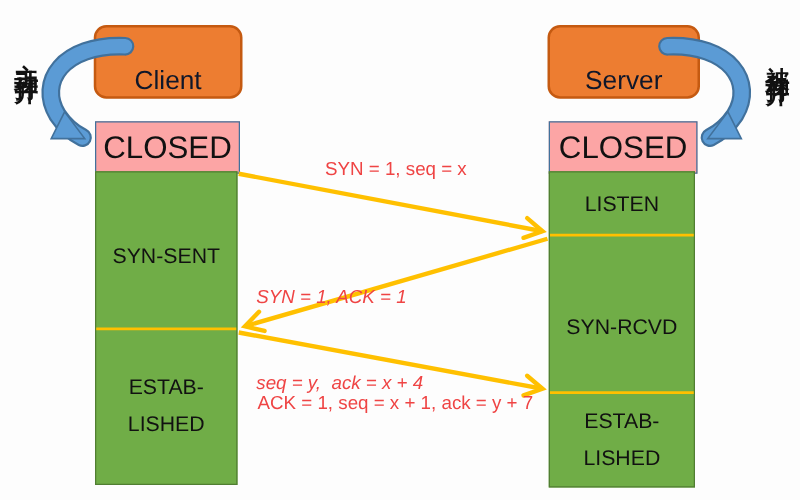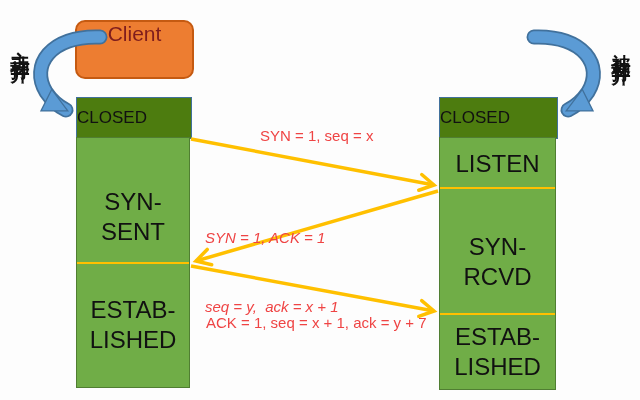--- a/index.html
+++ b/index.html
@@ -2,47 +2,47 @@
 <html><head>
 <meta charset="utf-8">
 <style>
   html,body{margin:0;padding:0;background:#e9e9e9;}
   .canvas{
     position:relative;width:640px;height:400px;background:#fdfdfd;
     font-family:"Liberation Sans",sans-serif;color:#111;overflow:hidden;
   }
   
   .actor{
-    position:absolute;display:flex;align-items:flex-start;justify-content:center;
+    position:absolute;display:flex;align-items:flex-end;justify-content:center;
     background:#ED7D31;border:2.5px solid #C55A11;border-radius:10px;
-    font-size:21px;color:#7f1d1d;
+    font-size:21px;color:#0f172a;
   }
   .actor.client{left:75px;top:20px;width:115px;height:55px;}
   .actor.server{left:438px;top:20px;width:118px;height:55px;}
   
   .closedbox{
-    position:absolute;display:flex;align-items:center;justify-content:flex-start;
-    background:#4d7c0f;border:1.5px solid #41719C;font-size:17px;
+    position:absolute;display:flex;align-items:center;justify-content:center;
+    background:#fca5a5;border:1.5px solid #41719C;font-size:25px;
   }
   .closedbox.client{left:76px;top:97px;width:114px;height:40px;}
   .closedbox.server{left:439px;top:97px;width:117px;height:40px;}
   
   .column{
     position:absolute;background:#70AD47;border:1.5px solid #507E32;
     box-sizing:border-box;
   }
   .column.client{left:76px;top:137px;width:114px;height:251px;}
   .column.server{left:439px;top:137px;width:117px;height:253px;}
   .segment{
     position:absolute;left:0;width:100%;display:flex;flex-direction:column;
-    align-items:center;justify-content:center;font-size:24px;line-height:30px;
+    align-items:center;justify-content:center;font-size:17px;line-height:30px;
     text-align:center;
   }
   
-  .seg-syn-sent{top:16px;height:126px;}
+  .seg-syn-sent{top:4px;height:126px;}
   .seg-client-est{top:126px;height:122px;}
   
   .seg-listen{top:0;height:51px;}
   .seg-syn-rcvd{top:51px;height:146px;}
   .seg-server-est{top:177px;height:73px;}
   
   .vtext{
     position:absolute;writing-mode:vertical-rl;text-orientation:upright;
     font-size:19px;font-weight:bold;letter-spacing:5px;color:#111;
   }
@@ -58,20 +58,23 @@
 </head>
 <body>
 
 <div class="canvas">
 
   <div class="vtext left">主动打开</div>
   <div class="vtext right">被动打开</div>
 
   <div class="actor client">
     <span>Client</span>
+  </div>
+  <div class="actor server">
+    <span>Server</span>
   </div>
 
   <div class="closedbox client">
     <span>CLOSED</span>
   </div>
   <div class="closedbox server">
     <span>CLOSED</span>
   </div>
 
   <div class="column client">
@@ -124,17 +127,17 @@
 
     <g>
       <path d="M 534 37 C 584 35, 604 66, 588 92 C 582 101, 576 106, 568 110" fill="none" stroke="#41719C" stroke-width="15" stroke-linecap="round"></path>
       <path d="M 534 37 C 584 35, 604 66, 588 92 C 582 101, 576 106, 568 110" fill="none" stroke="#5B9BD5" stroke-width="11.5" stroke-linecap="round" marker-end="url(#bHead)"></path>
     </g>
   </svg>
 
   <div class="msg m1">SYN = 1, seq = x</div>
   <div class="msg m2">
     <div>SYN = 1, ACK = 1</div>
-    <div>seq = y,  ack = x + 1</div>
+    <div>seq = y,  ack = x + 4</div>
   </div>
   <div class="msg m3">ACK = 1, seq = x + 1, ack = y + 7</div>
 
 </div>
 
 </body></html>

